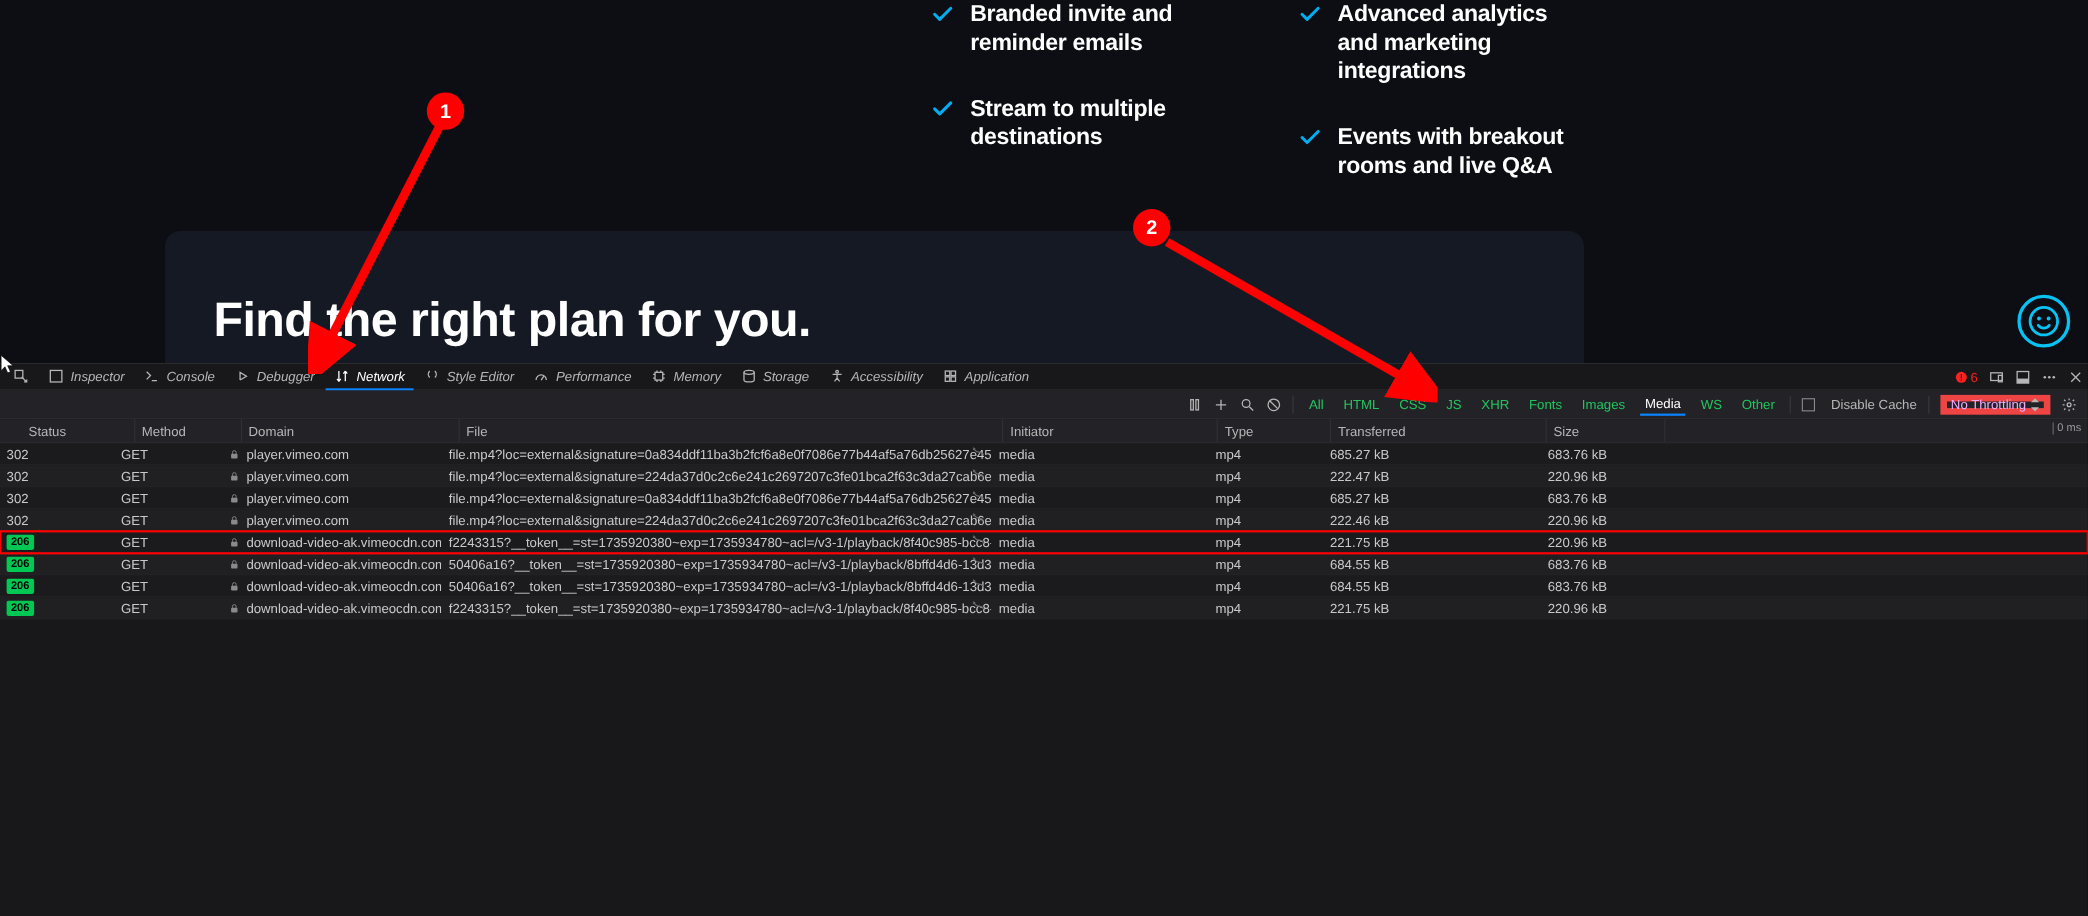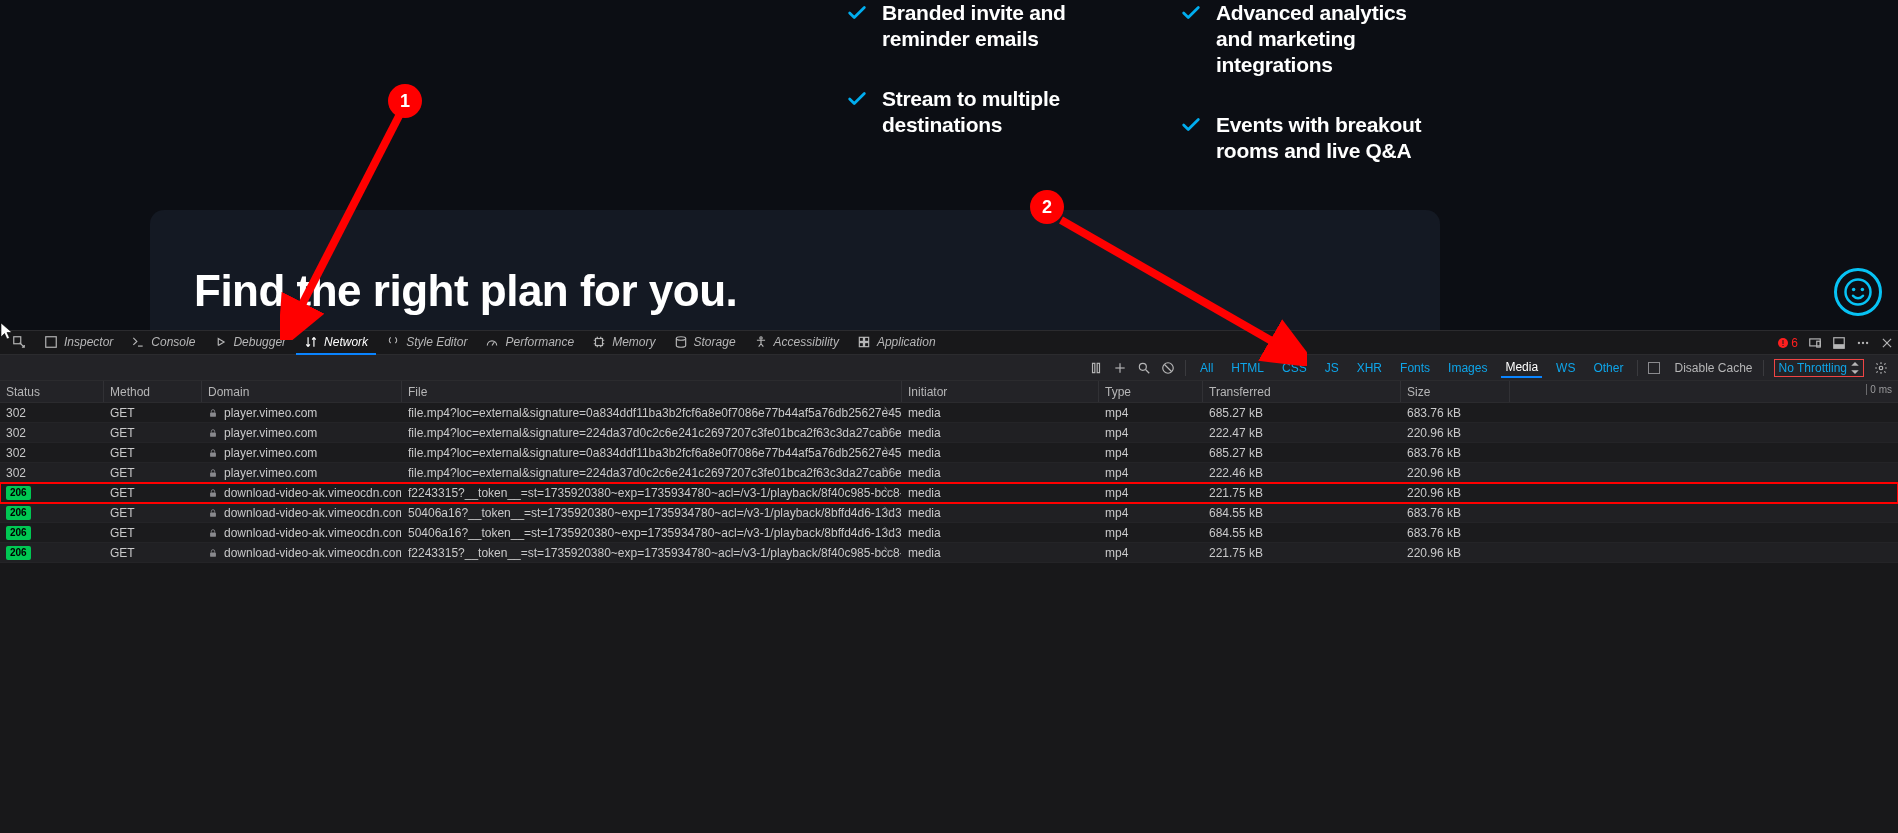--- a/index.html
+++ b/index.html
@@ -34,30 +34,30 @@
   .dt-tab svg, .dt-ic { display:inline-block; }
   .dt-right { position:absolute; right:4px; top:0; height:24px; display:flex; align-items:center; gap:10px; }
   .dt-right .warn { color:#ff1f1f; font-size:12px; display:flex; align-items:center; gap:2px;}
   .dt-right .sqic { width:14px; height:14px; fill:#b6b6b7; }
 
   .dt-toolbar { height:26px; background:#232327; display:flex; align-items:center; position:relative; border-bottom:1px solid #2b2b2e; }
   .dt-tool-left { display:flex; gap:12px; padding-left:6px;margin-top:44px; }
   .trash, .funnel { color:#b6b6b7; }
   .filter-input { background:transparent; border:none; outline:none; color:#b6b6b7; font-size:12px; width:180px; height:18px; }
   .dt-tool-right { position:absolute; right:6px; top:0; height:26px; display:flex; align-items:center; gap:10px; padding-right:4px;}
-  .filter-chip { font-size:12px; color:#0ea5e9; padding:2px 4px; cursor:pointer; }
+  .filter-chip { font-size:12px; color:#22c55e; padding:2px 4px; cursor:pointer; }
   .filter-chip.active { color:#fff; border-bottom:2px solid #0a84ff; }
   .sep { width:1px; height:16px; background:#3a3a3e; }
   .chk { width:12px; height:12px; border:1px solid #8a8a8e; display:inline-block; }
   .cache-label { font-size:12px; color:#b6b6b7; margin-left:4px;}
-  .throttle { font-size:12px; color:#0ea5e9; display:flex; align-items:center; gap:4px; padding:2px 4px; border:1px solid #ef4444; height:18px;}
+  .throttle { font-size:12px; color:#f0abfc; display:flex; align-items:center; gap:4px; padding:2px 4px; border:6px solid #ef4444; height:18px;}
   .tool-icon { color:#b6b6b7; }
 
   
-  .net-head { height:22px; background:#232327; display:flex; border-bottom:1px solid #2b2b2e; position:relative;}
+  .net-head { height:22px; background:#232327; display:flex; border-bottom:1px solid #2b2b2e; position:relative;padding-left:20px;}
   .nh { font-size:12px; color:#b6b6b7; padding-left:6px; display:flex; align-items:center; border-right:1px solid #313135;}
   .col-status { width:104px; }
   .col-method { width:98px; }
   .col-domain { width:200px; }
   .col-file { width:500px; }
   .col-init { width:197px; }
   .col-type { width:104px; }
   .col-trans { width:198px; }
   .col-size { width:109px; }
   .col-time { width:388px; border-right:none; }

